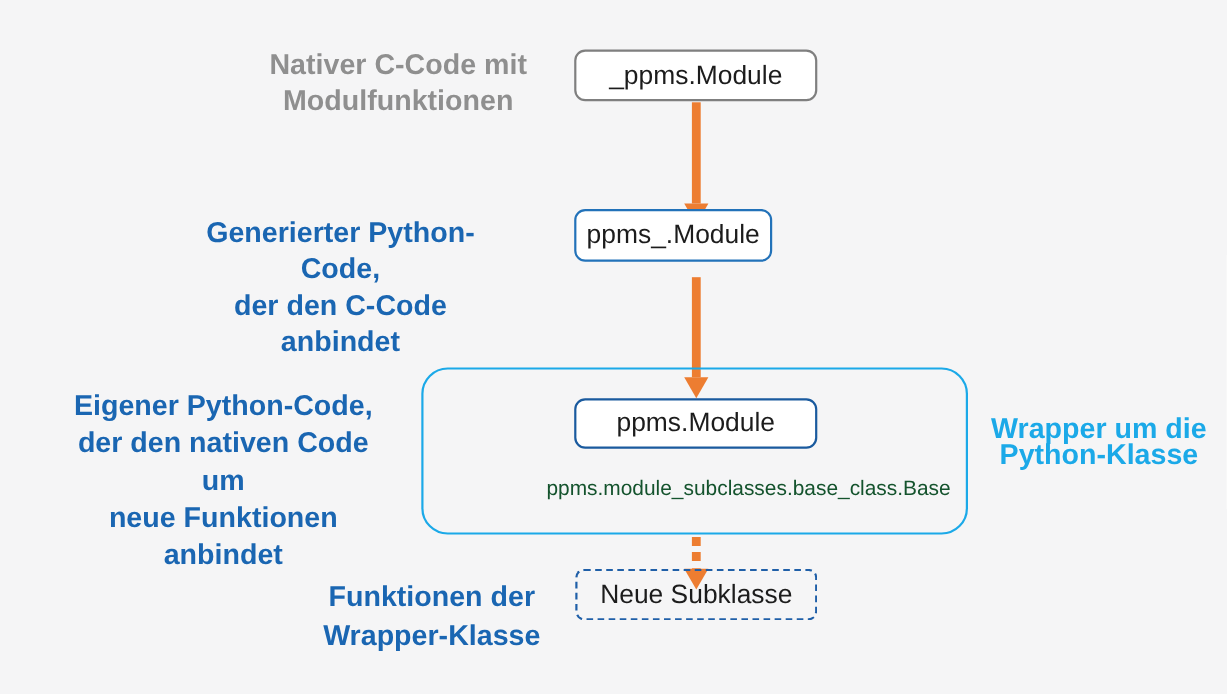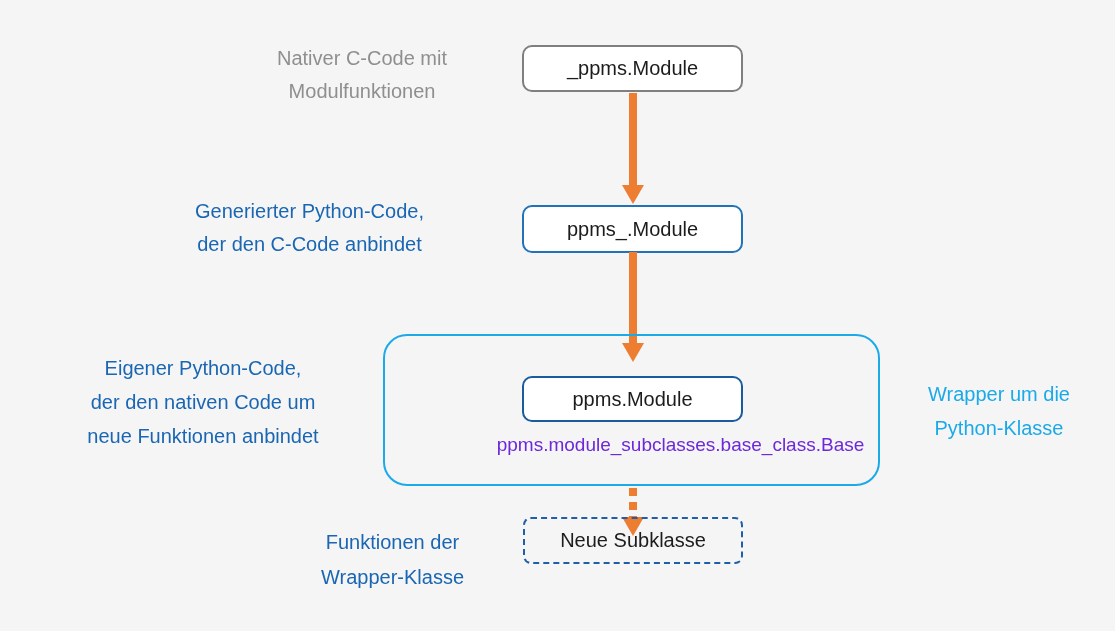--- a/index.html
+++ b/index.html
@@ -9,41 +9,42 @@
     height: 631px;
     background: var(--background, #f5f5f6);
     font-family: "Liberation Sans", sans-serif;
     overflow: hidden;
   }
   
   .ann {
     position: absolute;
     text-align: center;
     white-space: pre-line;
-    font-size: 20px;
+    font-size: 26px;
     line-height: 33px;
+    font-weight: bold;
   }
   .ann.gray { color: var(--gray-text, #8f8f8f); }
   .ann.blue { color: var(--blue-text, #1a66b2); }
   .ann.cyan { color: var(--cyan, #1ba9e8); }
   
   .node {
     position: absolute;
     display: flex;
     align-items: center;
     justify-content: center;
     background: #ffffff;
     border-radius: 10px;
-    font-size: 20px;
+    font-size: 24px;
     color: #1c1c1c;
     box-sizing: border-box;
   }
   .node.gray-border   { border: 2.5px solid var(--gray-border, #7f7f7f); }
   .node.blue-border   { border: 2.5px solid var(--blue-border, #2272b9); }
-  .node.inner-border  { border: 2.5px solid var(--inner-blue-border, #1a5a9e); margin-top: 14px; }
+  .node.inner-border  { border: 2.5px solid var(--inner-blue-border, #1a5a9e); }
   .node.dashed-border {
     border: 2px dashed var(--dashed-blue, #1f5fa8);
     background: transparent;
     border-radius: 8px;
   }
   
   .wrapper-container {
     position: absolute;
     left: 383px; top: 334px;
     width: 497px; height: 152px;
@@ -51,21 +52,21 @@
     border-radius: 24px;
     box-sizing: border-box;
     background: transparent;
   }
   .path-text {
     position: absolute;
     left: 383px; top: 434px;
     width: 595px;
     text-align: center;
     font-size: 19px;
-    color: #6d28d9;
+    color: #14532d;
   }
   
   .arrow {
     position: absolute;
     width: 22px;
   }
   .arrow .shaft {
     position: absolute;
     left: 50%;
     transform: translateX(-50%);
@@ -104,42 +105,42 @@
   </div>
 
   <div class="arrow" style="left:622px; top:93px; height:111px;">
     <div class="shaft"></div>
     <div class="head"></div>
   </div>
 
   <div class="ann blue" style="left:159px; top:195px; width:301px;">Generierter Python-Code,
 der den C-Code anbindet</div>
 
-  <div class="node blue-border" style="left:522px; top:205px; width:221px; height:48px;">
+  <div class="node blue-border" style="left:522px; top:190px; width:180px; height:48px;">
     <span>ppms_.Module</span>
   </div>
 
   <div class="arrow" style="left:622px; top:252px; height:110px;">
     <div class="shaft"></div>
     <div class="head"></div>
   </div>
 
   <div class="ann blue" style="left:50px; top:351px; width:306px; line-height:34px;">Eigener Python-Code,
 der den nativen Code um
 neue Funktionen anbindet</div>
 
   <div class="wrapper-container"></div>
 
   <div class="node inner-border" style="left:522px; top:362px; width:221px; height:46px;">
     <span>ppms.Module</span>
   </div>
 
   <div class="path-text">ppms.module_subclasses.base_class.Base</div>
 
-  <div class="ann cyan" style="left:885px; top:377px; width:228px; line-height:34px;">Wrapper um die
+  <div class="ann cyan" style="left:885px; top:377px; width:228px; line-height:24px;">Wrapper um die
 Python-Klasse</div>
 
   <div class="arrow" style="left:622px; top:488px; height:48px;">
     <div class="shaft dashed"></div>
     <div class="head"></div>
   </div>
 
   <div class="ann blue" style="left:240px; top:525px; width:305px; line-height:35px;">Funktionen der
 Wrapper-Klasse</div>
 

